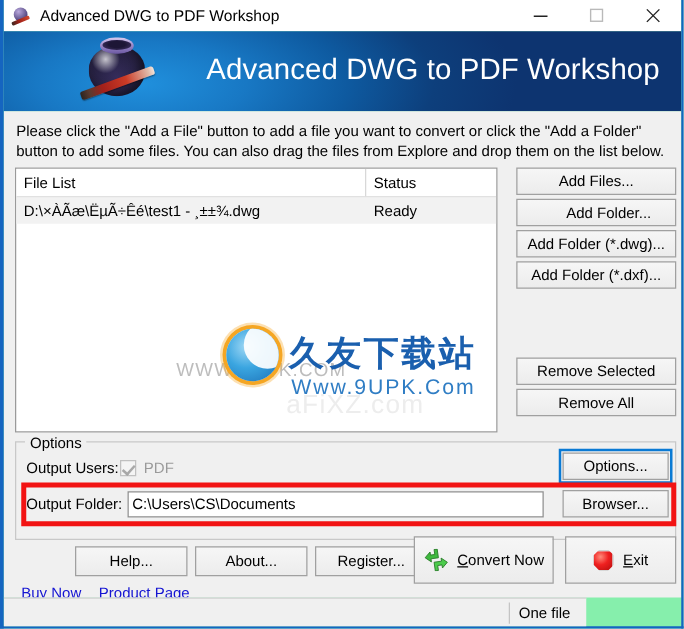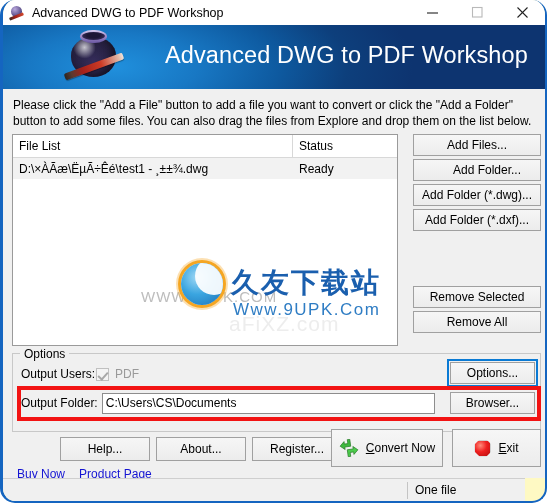--- a/index.html
+++ b/index.html
@@ -16,23 +16,22 @@
     overflow: hidden;
   }
   .window {
     position: relative;
     width: 547px;
     height: 503px;
     box-sizing: border-box;
     border-left: 3px solid #1565c0;
     border-right: 2px solid #1565c0;
     border-bottom: 2px solid #1565c0;
-    background: #fef9c3;
+    background: #86efac;
     overflow: hidden;
-    border-radius: 15px;
   }
 
   
   .titlebar {
     position: absolute;
     left: 0; top: 0;
     width: 542px;
     height: 25px;
     background: #ffffff;
     display: flex;
@@ -440,21 +439,21 @@
     color: #1414d2;
     text-decoration: underline;
     white-space: nowrap;
     cursor: pointer;
   }
 
   
   .statusbar {
     position: absolute;
     left: 0; top: 478px;
-    width: 522px;
+    width: 466px;
     height: 23px;
     background: #f0f0f0;
     border-top: 1px solid #cfcfcf;
     text-decoration: underline;
   }
   .status-sep {
     position: absolute;
     left: 404px; top: 3px;
     width: 1px; height: 17px;
     background: #c4c4c4;

